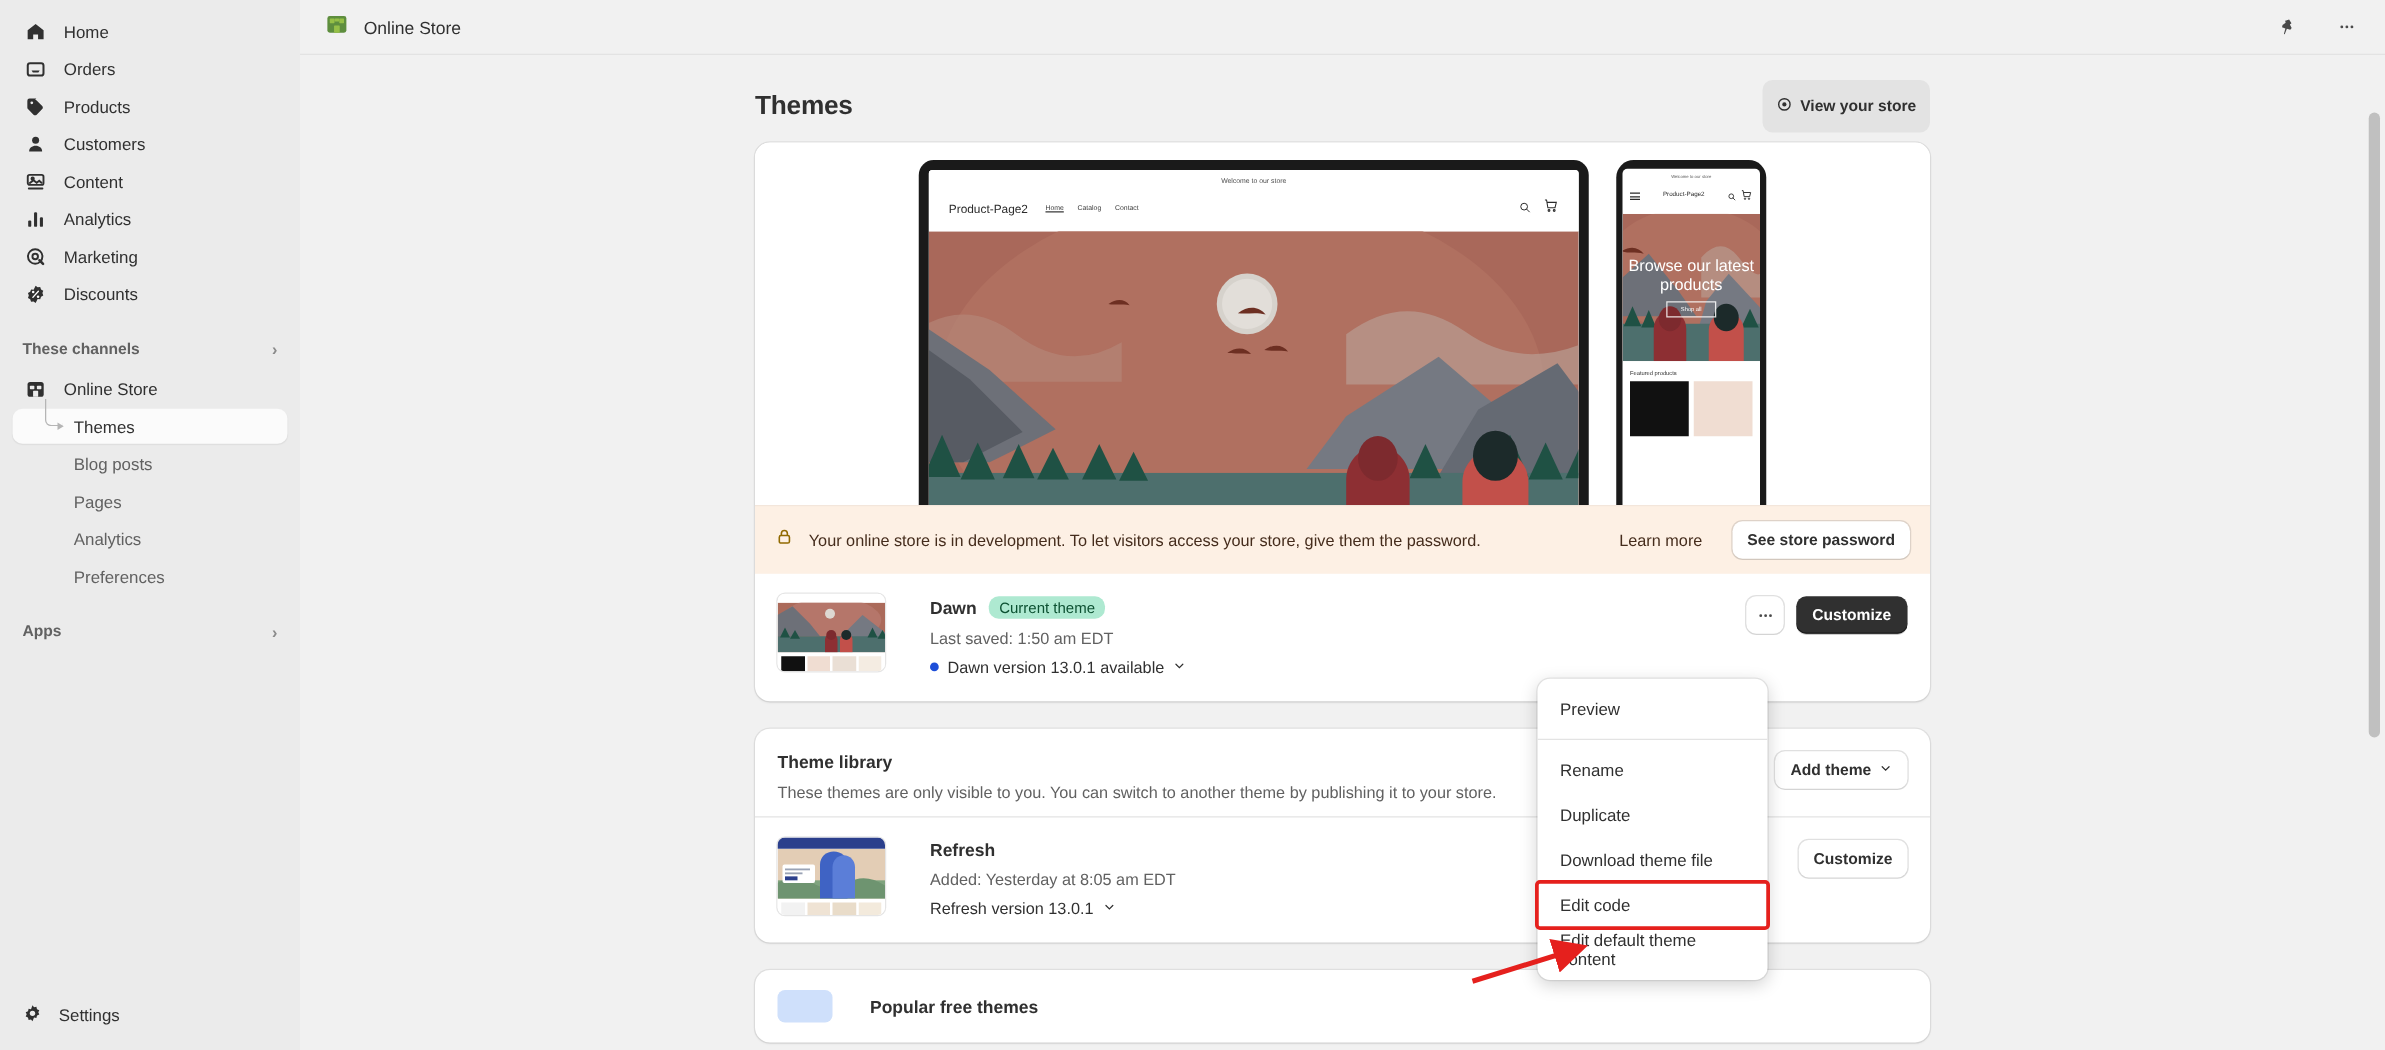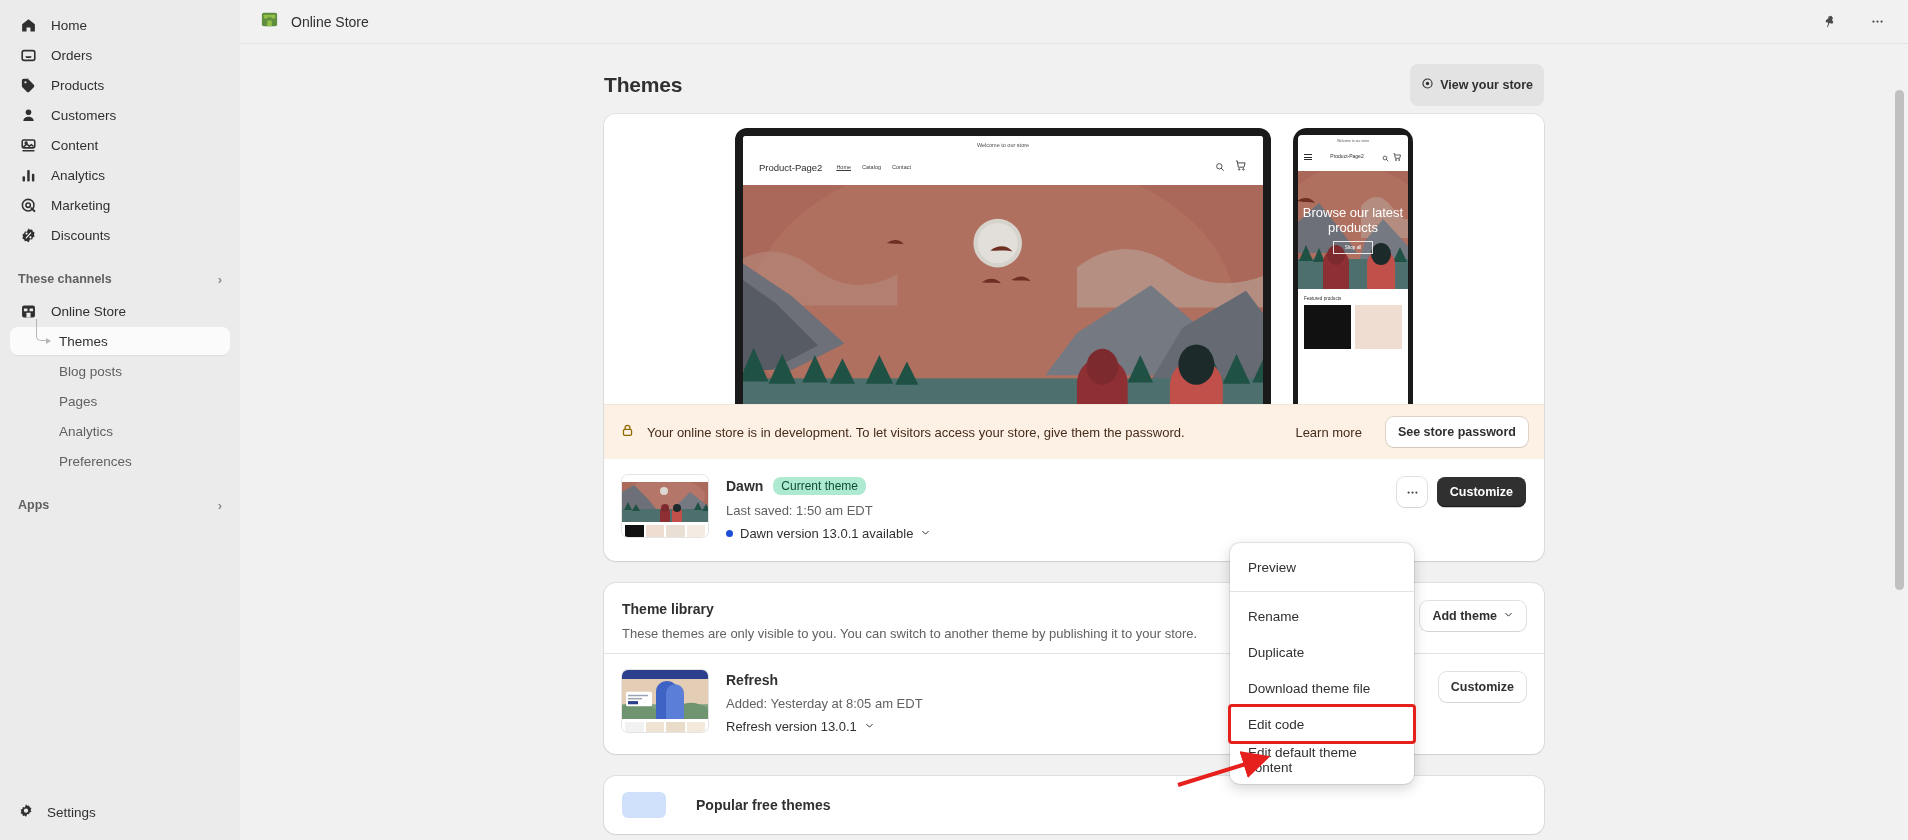--- a/index.html
+++ b/index.html
@@ -159,21 +159,21 @@
 
   
   .banner {
     background: #fdf0e4; display:flex; align-items:center; gap:12px;
     padding: 12px 16px; border-top: 1px solid rgba(0,0,0,.04);
   }
   .banner-txt { font-size: 13px; color: #452c1c; flex: 1 1 auto; }
   .banner-link { font-size: 13px; color: #452c1c; text-decoration: none; cursor:pointer; margin-right: 12px; }
 
   
-  .theme-row { display:flex; align-items:flex-start; gap:18px; padding: 16px 18px 20px; }
+  .theme-row { display:flex; align-items:flex-start; gap:36px; padding: 16px 18px 20px; }
   .thumb {
     width: 86px; height: 62px; border-radius: 6px; overflow:hidden; flex:0 0 86px;
     box-shadow: 0 0 0 1px rgba(0,0,0,.1); position:relative; background:#fff;
   }
   .thumb-head { height: 7px; background:#fff; }
   .thumb-body { height: 40px; position: relative; overflow:hidden; }
   .thumb-foot { height: 15px; background:#fff; display:flex; gap:2px; padding: 3px 3px 0; }
   .thumb-foot i { flex:1; background:#efefef; display:block; }
   .theme-meta { flex: 1 1 auto; padding-top: 2px; }
   .theme-name-line { display:flex; align-items:center; gap:10px; }

